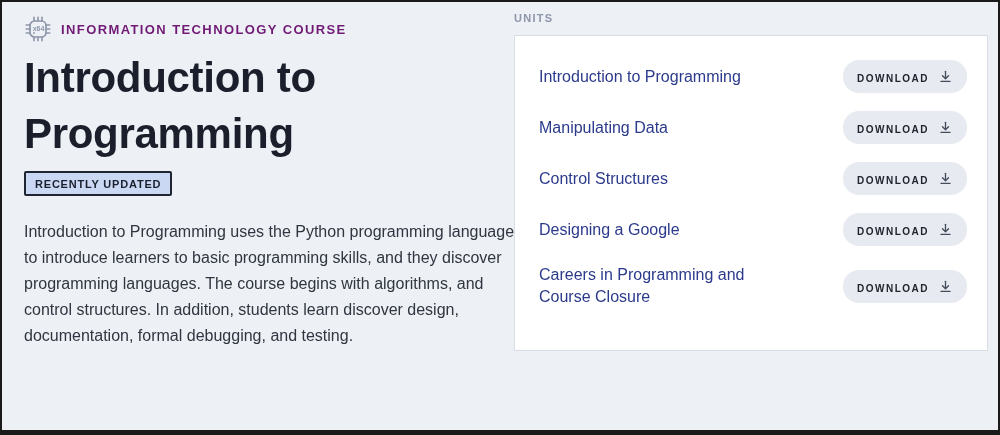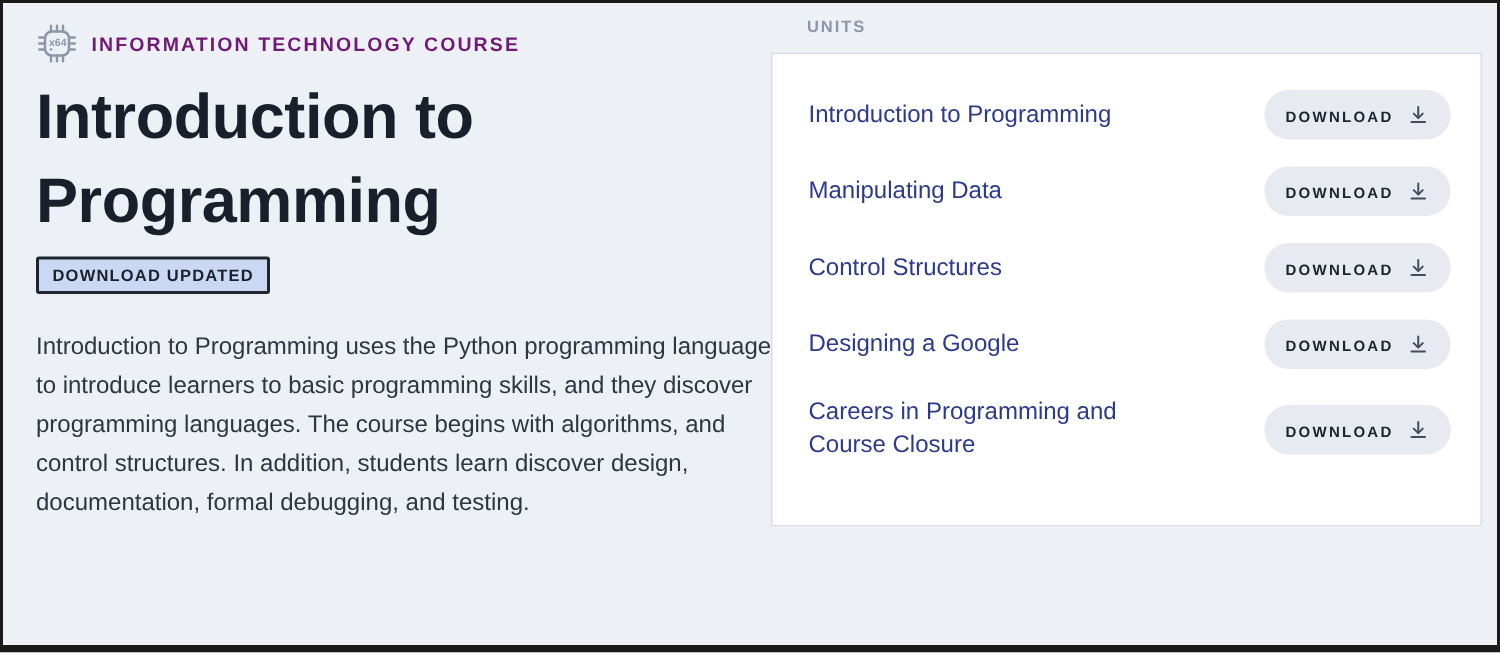--- a/index.html
+++ b/index.html
@@ -78,21 +78,20 @@
     box-sizing: border-box;
     flex: 1 1 auto;
     padding: 10px 10px 0 18px;
   }
   .units-label {
     color: #8e96a9;
     font-weight: bold;
     font-size: 11px;
     letter-spacing: 1.3px;
     height: 14px;
-    margin-left: 24px;
   }
   .units-card {
     margin-top: 9px;
     background: #ffffff;
     border: 1px solid #d9dde5;
     padding: 24px 20px 26px 24px;
   }
   .unit-row {
     display: flex;
     align-items: center;
@@ -151,21 +150,21 @@
         </g>
         <rect x="6" y="6" width="16" height="16" rx="4.5" stroke="#8e96a9" stroke-width="1.7"></rect>
         <text x="14.5" y="15.5" text-anchor="middle" font-family="Liberation Sans, sans-serif" font-size="7" font-weight="bold" fill="#8e96a9">x64</text>
         <circle cx="10" cy="18" r="0.9" fill="#8e96a9"></circle>
       </svg>
       <span class="eyebrow">INFORMATION TECHNOLOGY COURSE</span>
     </div>
 
     <h1 class="page-title">Introduction to Programming</h1>
 
-    <span class="badge">DOWNLOAD UPDATED</span>
+    <span class="badge">RECENTLY UPDATED</span>
 
     <div class="description">
       <div class="desc-line">Introduction to Programming uses the Python programming language</div>
       <div class="desc-line">to introduce learners to basic programming skills, and they discover</div>
       <div class="desc-line">programming languages. The course begins with algorithms, and</div>
       <div class="desc-line">control structures. In addition, students learn discover design,</div>
       <div class="desc-line">documentation, formal debugging, and testing.</div>
     </div>
 
   </div>

